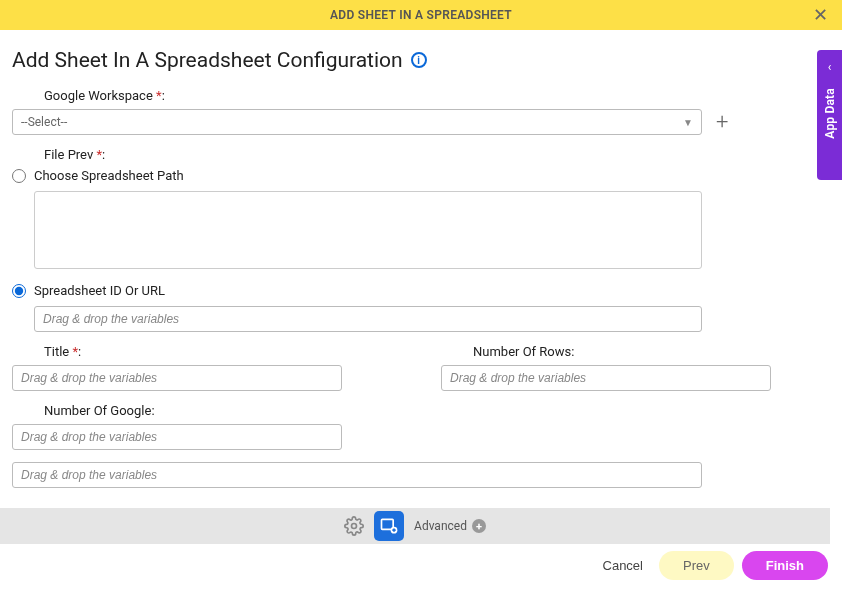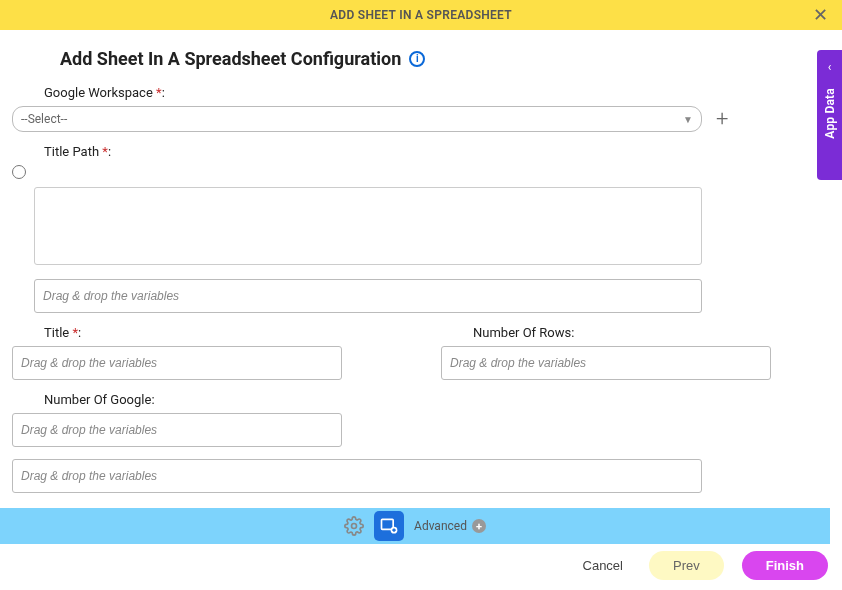--- a/index.html
+++ b/index.html
@@ -45,24 +45,23 @@
   .content {
     padding: 18px 12px 10px 12px;
   }
   .page-title-row {
     display: flex;
     align-items: center;
     gap: 8px;
     margin-bottom: 16px;
   }
   .page-title {
-    font-size: 18px;
-    font-weight: 700;
+    font-size: 21px;
+    font-weight: 400;
     color: #222;
-    margin-left: 48px;
   }
   .info-icon {
     width: 16px;
     height: 16px;
     border: 2px solid #0a68d8;
     border-radius: 50%;
     display: flex;
     align-items: center;
     justify-content: center;
     font-size: 10px;
@@ -84,21 +83,21 @@
     color: #c92a2a;
   }
   .select-row {
     display: flex;
     align-items: center;
     gap: 10px;
   }
   .select-box {
     flex: 1;
     border: 1px solid #bbb;
-    border-radius: 11px;
+    border-radius: 3px;
     height: 26px;
     padding: 0 8px;
     font-size: 12px;
     color: #666;
     background: #fff;
     display: flex;
     align-items: center;
     justify-content: space-between;
     cursor: pointer;
     max-width: 690px;
@@ -140,21 +139,21 @@
     border-radius: 3px;
     height: 78px;
     background: #fff;
     margin-bottom: 14px;
   }
   .text-input {
     width: 100%;
     border: 1px solid #bbb;
     border-radius: 3px;
     height: 26px;
-    padding: 16px 8px;
+    padding: 0 8px;
     font-size: 12px;
     color: #ef4444;
     font-style: italic;
   }
   .text-input::placeholder {
     font-style: italic;
     color: #888;
   }
   .two-col {
     display: flex;
@@ -166,21 +165,21 @@
   .full-input {
     max-width: 690px;
   }
   .half-input {
     max-width: 330px;
   }
   .url-input {
     max-width: 668px;
   }
   .bottom-toolbar {
-    background: #7dd3fc;
+    background: #e5e5e5;
     height: 36px;
     display: flex;
     align-items: center;
     justify-content: center;
     gap: 10px;
     position: absolute;
     bottom: 46px;
     left: 0;
     right: 12px;
   }
@@ -220,21 +219,21 @@
     justify-content: center;
     font-weight: 700;
     line-height: 1;
   }
   .footer-buttons {
     position: absolute;
     bottom: 10px;
     right: 14px;
     display: flex;
     align-items: center;
-    gap: 18px;
+    gap: 8px;
   }
   .btn-cancel {
     background: none;
     border: none;
     font-size: 13px;
     color: #444;
     cursor: pointer;
     padding: 6px 8px;
   }
   .btn-prev {
@@ -308,30 +307,35 @@
       <div class="select-box">
         <span>--Select--</span>
         <span class="select-caret">▼</span>
       </div>
       <span class="add-icon">+</span>
     </div>
   </div>
 
   <div class="field-group">
     <label class="field-label">
-      <span>Title Path </span><span class="required">*</span><span>:</span>
+      <span>File Prev </span><span class="required">*</span><span>:</span>
     </label>
 
     <div class="radio-row">
       <input type="radio" name="filepath" style="">
+      <span class="radio-label">Choose Spreadsheet Path</span>
     </div>
     <div class="indent-block">
       <div class="disabled-area url-input"></div>
     </div>
 
+    <div class="radio-row">
+      <input type="radio" name="filepath" checked="" style="">
+      <span class="radio-label">Spreadsheet ID Or URL</span>
+    </div>
     <div class="indent-block">
       <input type="text" class="text-input url-input" placeholder="Drag &amp; drop the variables" style="">
     </div>
   </div>
 
   <div class="two-col">
     <div class="col field-group">
       <label class="field-label">
         <span>Title </span><span class="required">*</span><span>:</span>
       </label>

